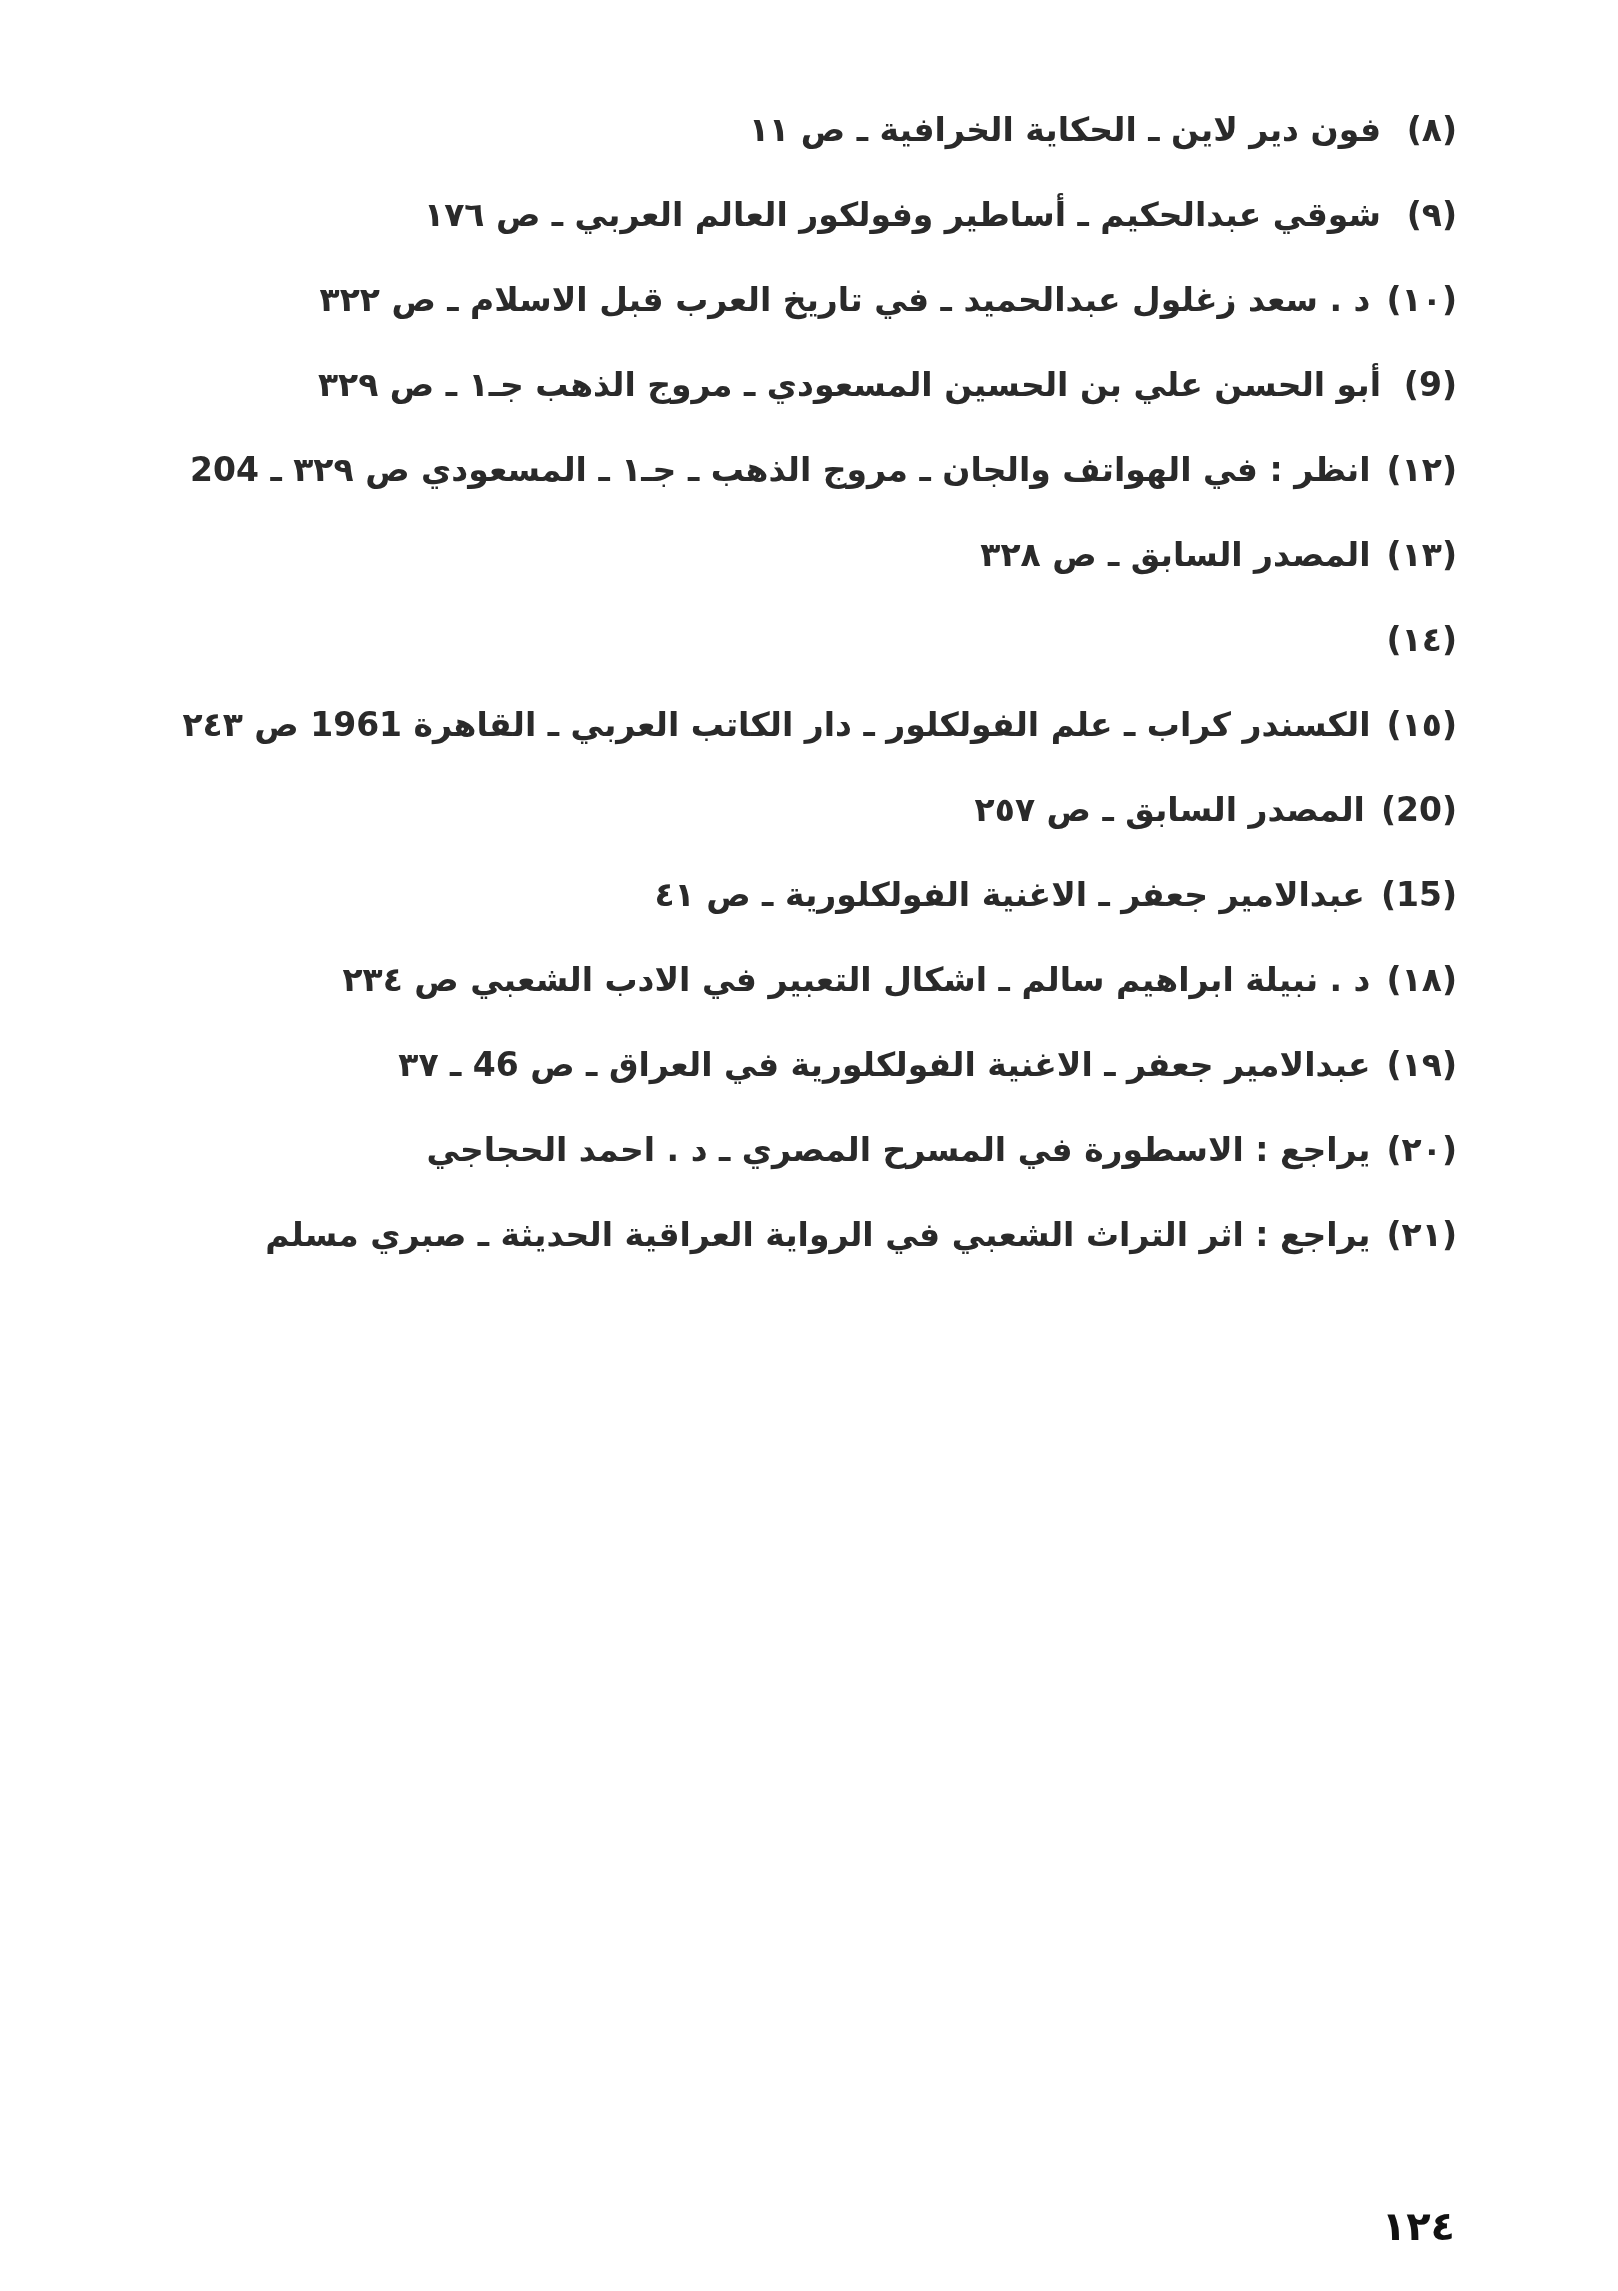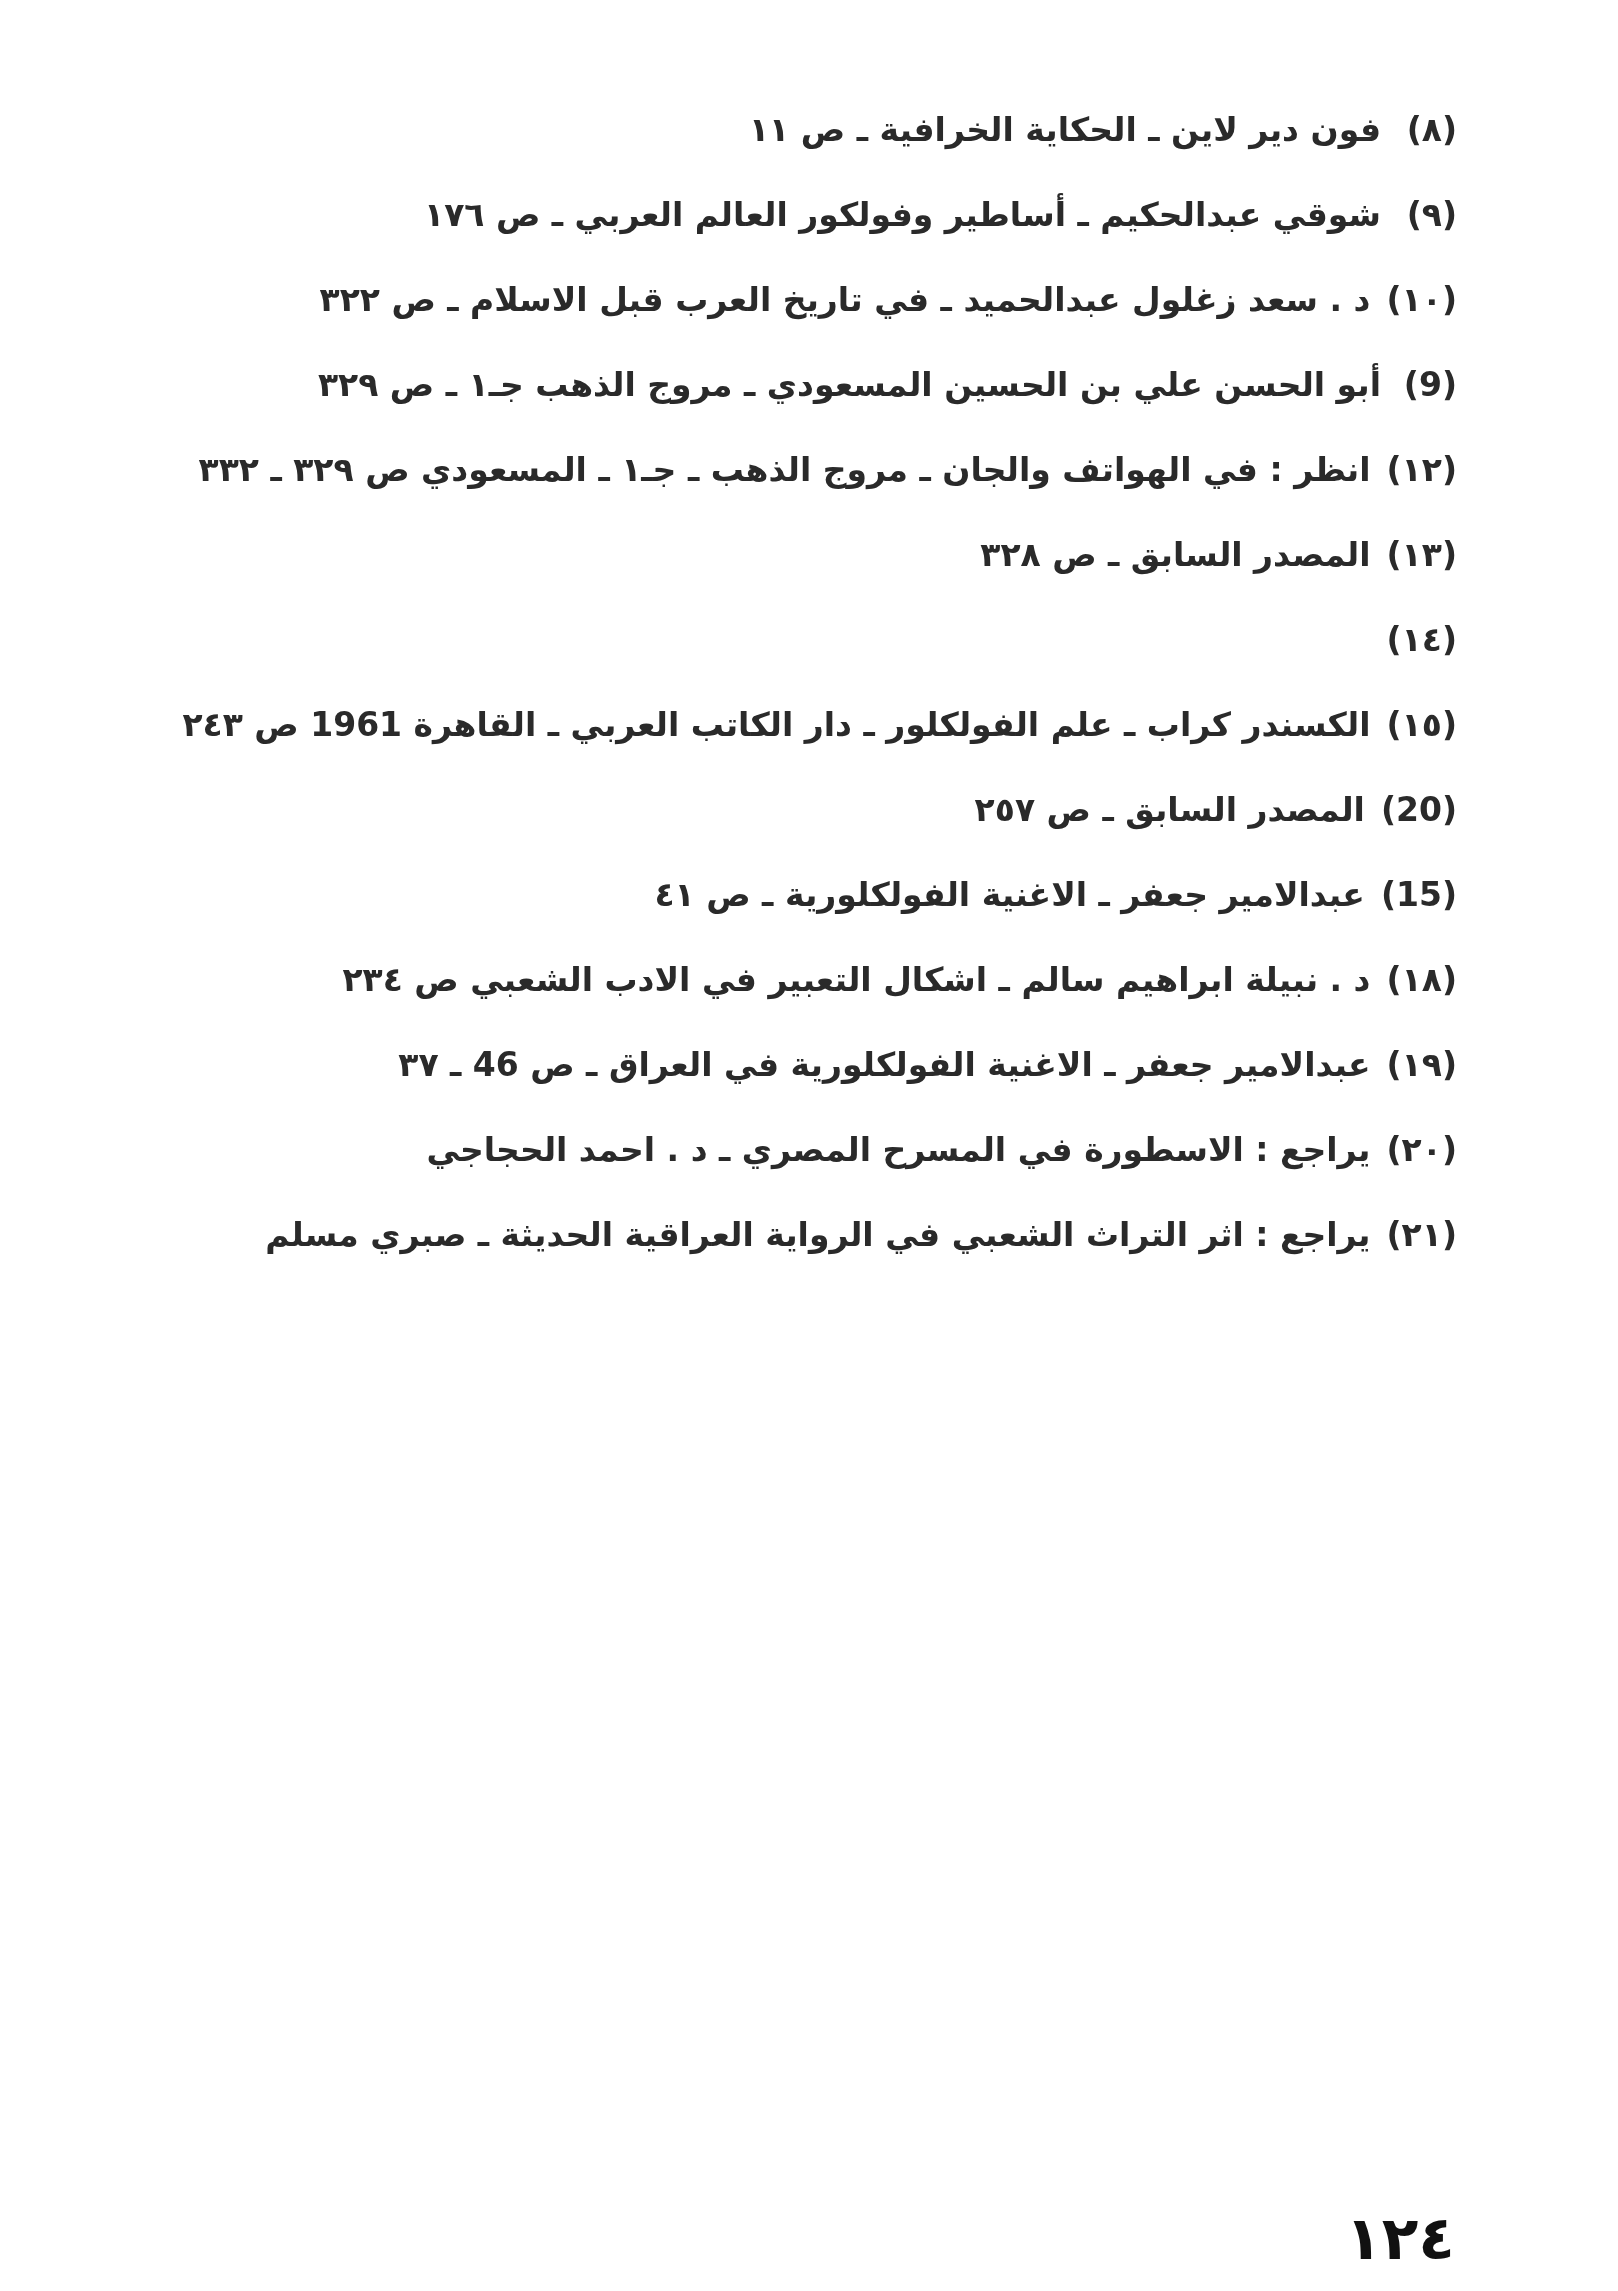--- a/index.html
+++ b/index.html
@@ -15,21 +15,21 @@
   }
   .note {
     height: 85px; line-height: 50px;
     font-size: 33px; font-weight: bold; white-space: nowrap;
     display: flex; flex-direction: row; align-items: flex-start;
   }
   .note .num { display: inline-block; min-width: 60px; margin-left: 16px; }
   .note .txt { display: inline-block; }
   .page-number {
     position: absolute; right: 164px; top: 2203px;
-    font-size: 60px; font-weight: bold; color: #111;
+    font-size: 40px; font-weight: bold; color: #111;
     direction: rtl;
   }
 </style>
 </head>
 <body>
 
 <div class="page">
   <div class="notes">
     <div class="note">
         <span class="num">(٨)</span>
@@ -42,21 +42,21 @@
     <div class="note">
         <span class="num">(١٠)</span>
         <span class="txt">د . سعد زغلول عبدالحميد ـ في تاريخ العرب قبل الاسلام ـ ص ٣٢٢</span>
       </div>
     <div class="note">
         <span class="num">(9)</span>
         <span class="txt">أبو الحسن علي بن الحسين المسعودي ـ مروج الذهب جـ١ ـ ص ٣٢٩</span>
       </div>
     <div class="note">
         <span class="num">(١٢)</span>
-        <span class="txt">انظر : في الهواتف والجان ـ مروج الذهب ـ جـ١ ـ المسعودي ص ٣٢٩ ـ ٣٣٢</span>
+        <span class="txt">انظر : في الهواتف والجان ـ مروج الذهب ـ جـ١ ـ المسعودي ص ٣٢٩ ـ 204</span>
       </div>
     <div class="note">
         <span class="num">(١٣)</span>
         <span class="txt">المصدر السابق ـ ص ٣٢٨</span>
       </div>
     <div class="note">
         <span class="num">(١٤)</span>
       </div>
     <div class="note">
         <span class="num">(١٥)</span>

